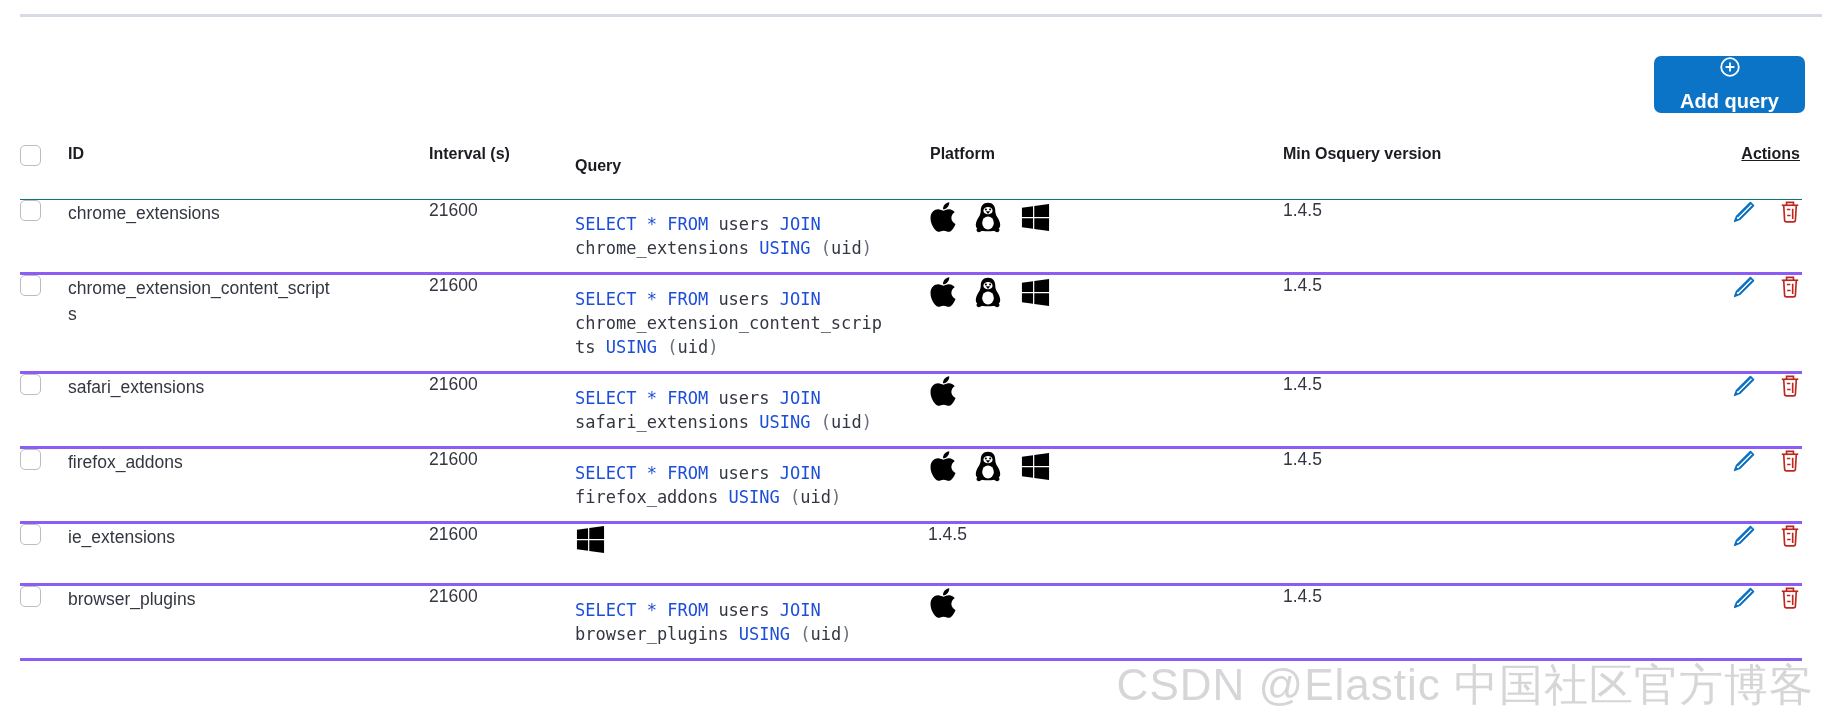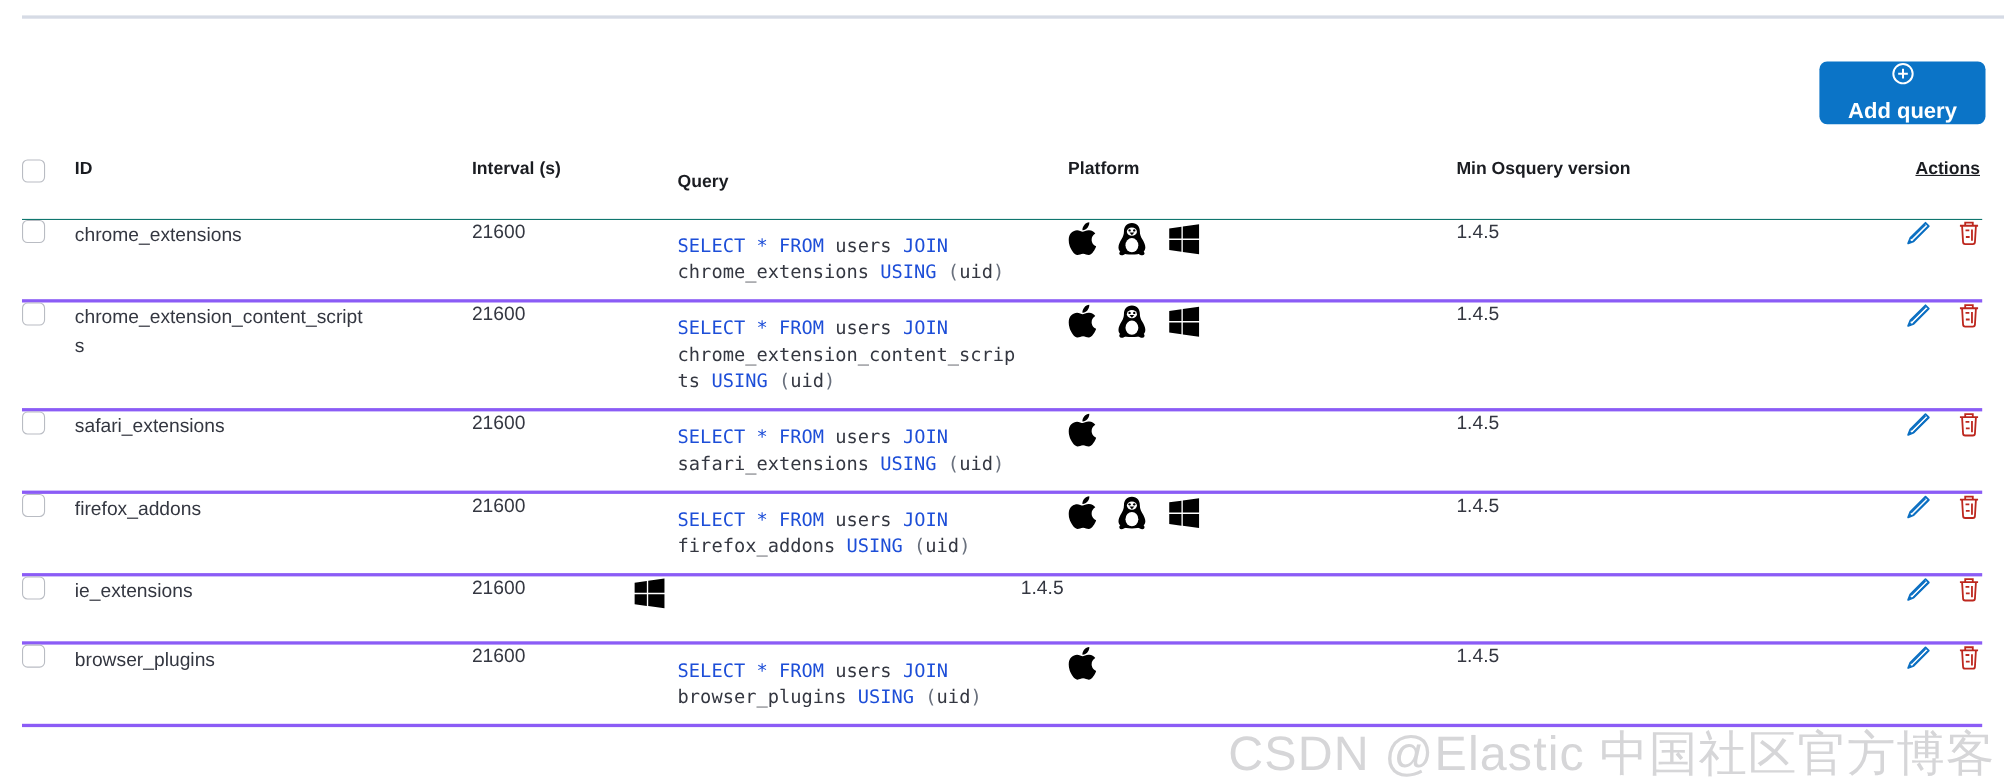--- a/index.html
+++ b/index.html
@@ -24,21 +24,21 @@
   
   .table { position:absolute; top:145px; left:20px; width:1782px; }
   .thead { display:flex; align-items:flex-start; height:55px; border-bottom:1px solid #0f766e;
            font-size:16px; font-weight:700; color:#1a1c21; }
   .row { display:flex; align-items:flex-start; border-bottom:3px solid #8b5cf6; min-height:62px; }
 
   .c-check    { flex:0 0 48px; display:flex; align-items:center; }
   .c-id       { flex:0 0 361px; }
   .c-id .id-text { display:inline-block; width:270px; line-height:26px; overflow-wrap:break-word; }
   .c-interval { flex:0 0 146px; }
-  .c-query    { flex:0 0 355px; padding:12px 0;margin-left:41px; }
+  .c-query    { flex:0 0 355px; padding:12px 0; }
   .c-platform { flex:0 0 353px; display:flex; align-items:center; gap:15px; }
   .c-version  { flex:1 1 auto; min-width:0; }
   .c-actions  { flex:0 0 110px; display:flex; justify-content:flex-end; align-items:center; gap:22px;text-decoration:underline; }
   .thead .c-actions { padding-right:2px; }
 
   .row .c-id, .row .c-interval, .row .c-version { font-size:17.5px; color:#343741; }
 
   .checkbox {
     appearance:none; -webkit-appearance:none;
     width:21px; height:21px; border:1px solid #b9bcc3; border-radius:5px;

